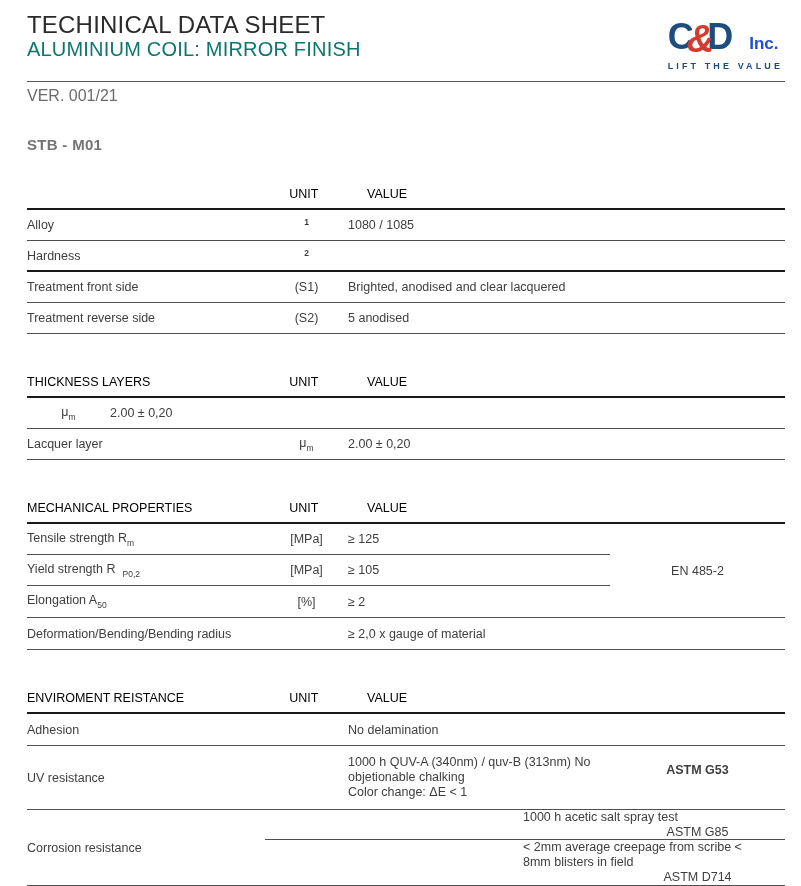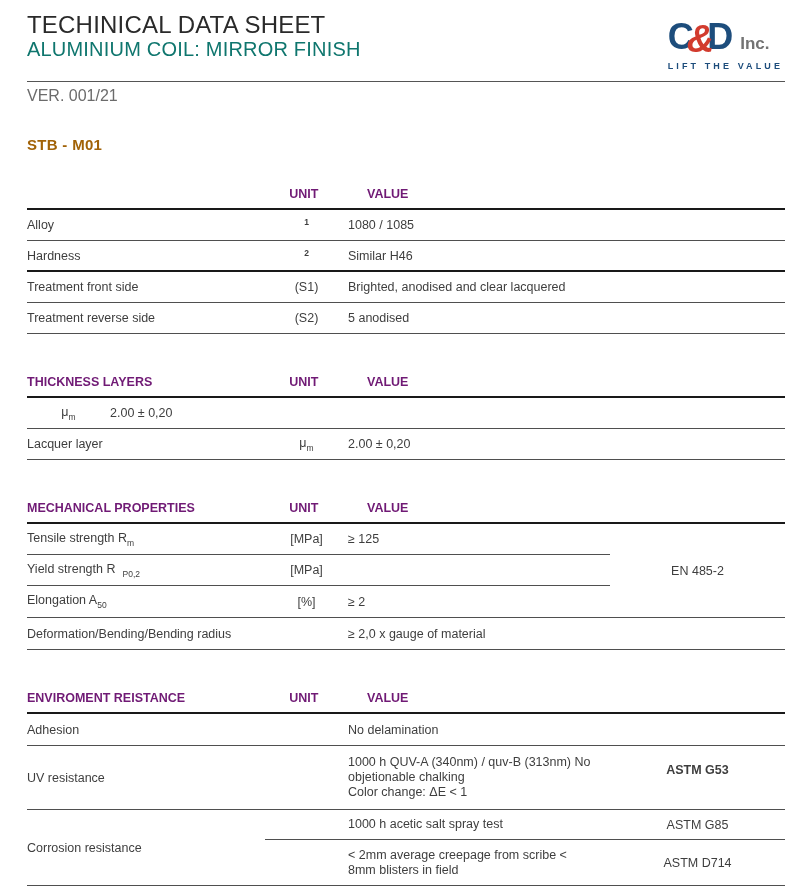--- a/index.html
+++ b/index.html
@@ -15,34 +15,34 @@
   
   .header-row { display: flex; justify-content: space-between; align-items: flex-start; }
   .title1 { font-size: 24px; line-height: 25px; color: #2a2a2a; letter-spacing: 0.2px; }
   .title2 { font-size: 20px; line-height: 24px; color: #0f766e; letter-spacing: 0.2px; }
 
   .logo { margin-top: 5px; margin-right: 2px; text-align: left; }
   .logo-line { font-weight: bold; line-height: 1; white-space: nowrap; }
   .logo-c, .logo-d { font-size: 36px; color: #1d4d7c; }
   .logo-amp { font-size: 38px; color: #d23b2e; font-style: italic; position: relative; top: 3px; margin: 0 -7px; z-index: 2; }
   .logo-d { position: relative; z-index: 1; }
-  .logo-inc { font-size: 17px; color: #737373; margin-left: 7px; }
+  .logo-inc { font-size: 17px; color: #1d4ed8; margin-left: 16px; }
   .logo-tagline { font-size: 9px; font-weight: bold; color: #1d4d7c; letter-spacing: 3.1px; margin-top: 6px; white-space: nowrap; }
 
   .top-rule { border: 0; border-top: 1px solid #555555; margin-top: 10px; width: 758px; }
   .version { font-size: 16px; color: #6b6b6b; margin-top: 5px; }
-  .product-code { font-size: 15px; font-weight: bold; color: #a16207; margin-top: 31px; letter-spacing: 0.3px; }
+  .product-code { font-size: 15px; font-weight: bold; color: #737373; margin-top: 31px; letter-spacing: 0.3px; }
 
   
   .tbl { width: 758px; }
   .tbl-first { margin-top: 27px; }
   .tbl-gap { margin-top: 34px; }
 
   .t-row { display: flex; align-items: center; height: 31px; }
-  .t-head { height: 30px; font-weight: bold; color: #701a75; border-bottom: 2px solid #191919; gap: 26px; }
+  .t-head { height: 30px; font-weight: normal; color: #000000; border-bottom: 2px solid #191919; gap: 26px; }
   .bb-thin { border-bottom: 1px solid #4f4f4f; }
   .bb-thick { border-bottom: 2px solid #191919; }
 
   .c-label { width: 238px; }
   .c-unit  { width: 83px; text-align: center; }
   .c-value { width: 262px; }
   .c-std   { width: 175px; text-align: center; }
 
   .sups { font-size: 8.5px; vertical-align: 5px; font-weight: bold; }
   .subs { font-size: 8.5px; vertical-align: -4px; }
@@ -55,21 +55,21 @@
   .mech-std { display: flex; align-items: center; justify-content: center; }
 
   
   .uv-row { height: 64px; }
   .uv-row .c-value { line-height: 15px; }
   .uv-row .c-std { align-self: flex-start; margin-top: 17px; font-weight: bold; }
 
   .corr-row { display: flex; }
   .corr-label { display: flex; align-items: center; }
   .corr-right { width: 520px; }
-  .corr-sub { display: flex; align-items: center; }
+  .corr-sub { display: flex; align-items: flex-end; flex-direction: column; }
   .corr-sub-a { height: 30px; }
   .corr-sub-b { height: 45px; }
   .corr-val { width: 345px; padding-left: 83px; line-height: 15px; }
 </style>
 </head>
 <body>
 
 <div class="page">
 
   <div class="header-row">
@@ -96,21 +96,20 @@
     </div>
     <div class="t-row bb-thin">
       <div class="c-label">Alloy</div>
       <div class="c-unit"><span class="sups">1</span></div>
       <div class="c-value">1080 / 1085</div>
       <div class="c-std"></div>
     </div>
     <div class="t-row bb-thick">
       <div class="c-label">Hardness</div>
       <div class="c-unit"><span class="sups">2</span></div>
-      <div class="c-value">Similar H46</div>
       <div class="c-std"></div>
     </div>
     <div class="t-row bb-thin">
       <div class="c-label">Treatment front side</div>
       <div class="c-unit">(S1)</div>
       <div class="c-value">Brighted, anodised and clear lacquered</div>
       <div class="c-std"></div>
     </div>
     <div class="t-row bb-thin">
       <div class="c-label">Treatment reverse side</div>
@@ -150,20 +149,21 @@
     <div class="mech-body">
       <div class="mech-left">
         <div class="t-row bb-thin">
           <div class="c-label"><span>Tensile strength R</span><span class="subs">m</span></div>
           <div class="c-unit">[MPa]</div>
           <div class="c-value">≥ 125</div>
         </div>
         <div class="t-row bb-thin">
           <div class="c-label"><span>Yield strength R</span><span class="subs sub-gap">P0,2</span></div>
           <div class="c-unit">[MPa]</div>
+          <div class="c-value">≥ 105</div>
         </div>
         <div class="t-row">
           <div class="c-label"><span>Elongation A</span><span class="subs">50</span></div>
           <div class="c-unit">[%]</div>
           <div class="c-value">≥ 2</div>
         </div>
       </div>
       <div class="c-std mech-std">EN 485-2</div>
     </div>
     <div class="t-row bb-thin" style="height:32px">

